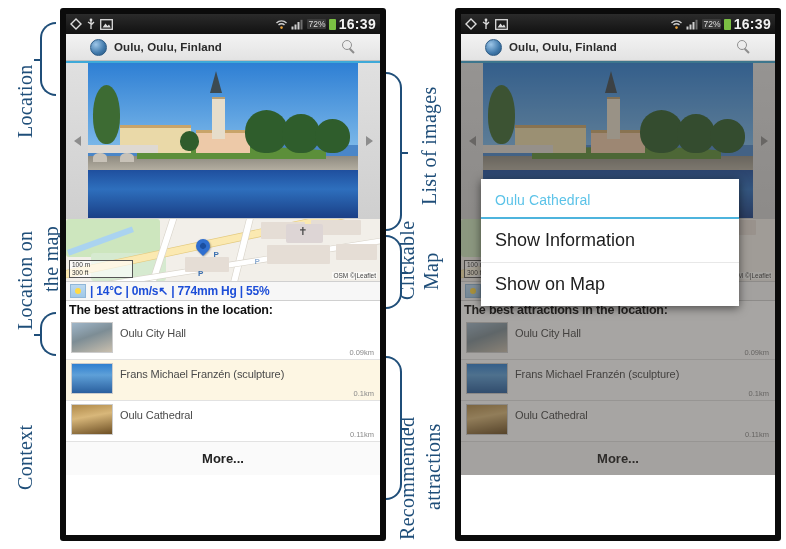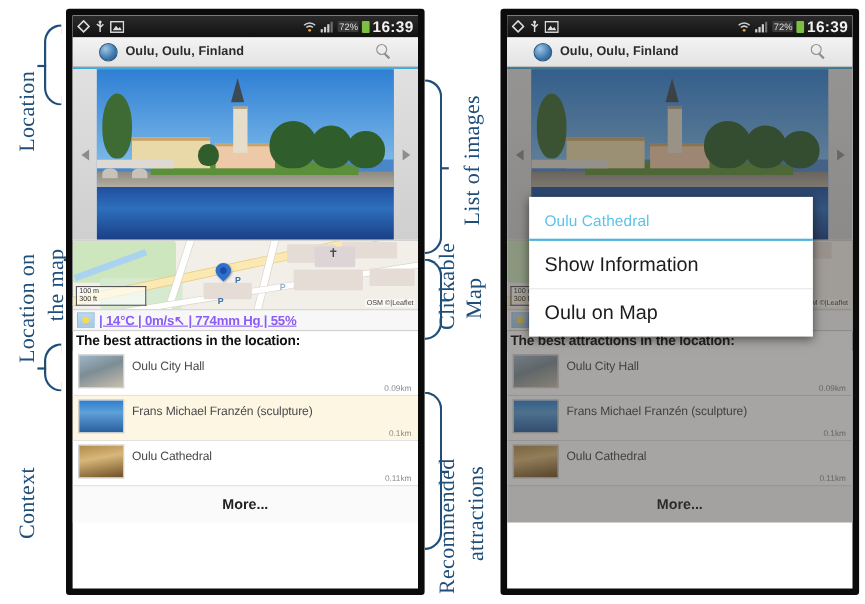--- a/index.html
+++ b/index.html
@@ -95,21 +95,21 @@
   .attrib{position:absolute;right:3px;bottom:2px;font-size:6.5px;color:#444;
     background:rgba(255,255,255,.6);padding:0 1px;}
 
   
   .ctxbar{display:flex;align-items:center;gap:4px;padding:2px 4px;
     background:#f7f7f7;border-top:1px solid #d0d0d0;border-bottom:1px solid #d0d0d0;}
   .sun{width:14px;height:12px;background:linear-gradient(#bcd9f0,#9fc8e8);
     border:1px solid #8fb6d8;position:relative;flex:none;}
   .sun:after{content:"";position:absolute;left:4px;top:3px;width:6px;height:6px;
     border-radius:50%;background:#ffd944;}
-  .ctxtext{font-size:12px;color:#8b5cf6;font-weight:bold;letter-spacing:-.2px;text-decoration:underline;}
+  .ctxtext{font-size:12px;color:#1d4ed8;font-weight:bold;letter-spacing:-.2px;}
 
   .besttitle{font-size:12.5px;color:#111;font-weight:bold;padding:2px 4px 2px 3px;
     letter-spacing:-.2px;}
 
   
   .arow{display:flex;align-items:flex-start;gap:7px;padding:3px 5px 3px 5px;
     border-bottom:1px solid #e2e2e2;position:relative;min-height:34px;background:#fff;}
   .arow.hl{background:#fdf6e3;}
   .athumb{width:40px;height:29px;flex:none;background:#8a8a8a;
     background-size:cover;border:1px solid #ccc;overflow:hidden;position:relative;}
@@ -389,17 +389,17 @@
         <div class="adist">0.11km</div>
       </div>
 
       <div class="morebtn">More...</div>
 
       <div class="dim"></div>
 
       <div class="dialog" style="left:20px;top:118px;width:258px;">
         <div class="dlg-title">Oulu Cathedral</div>
         <div class="dlg-item">Show Information</div>
-        <div class="dlg-item">Oulu on Map</div>
+        <div class="dlg-item">Show on Map</div>
       </div>
     </div>
   </div>
 </div>
 
 </body></html>

